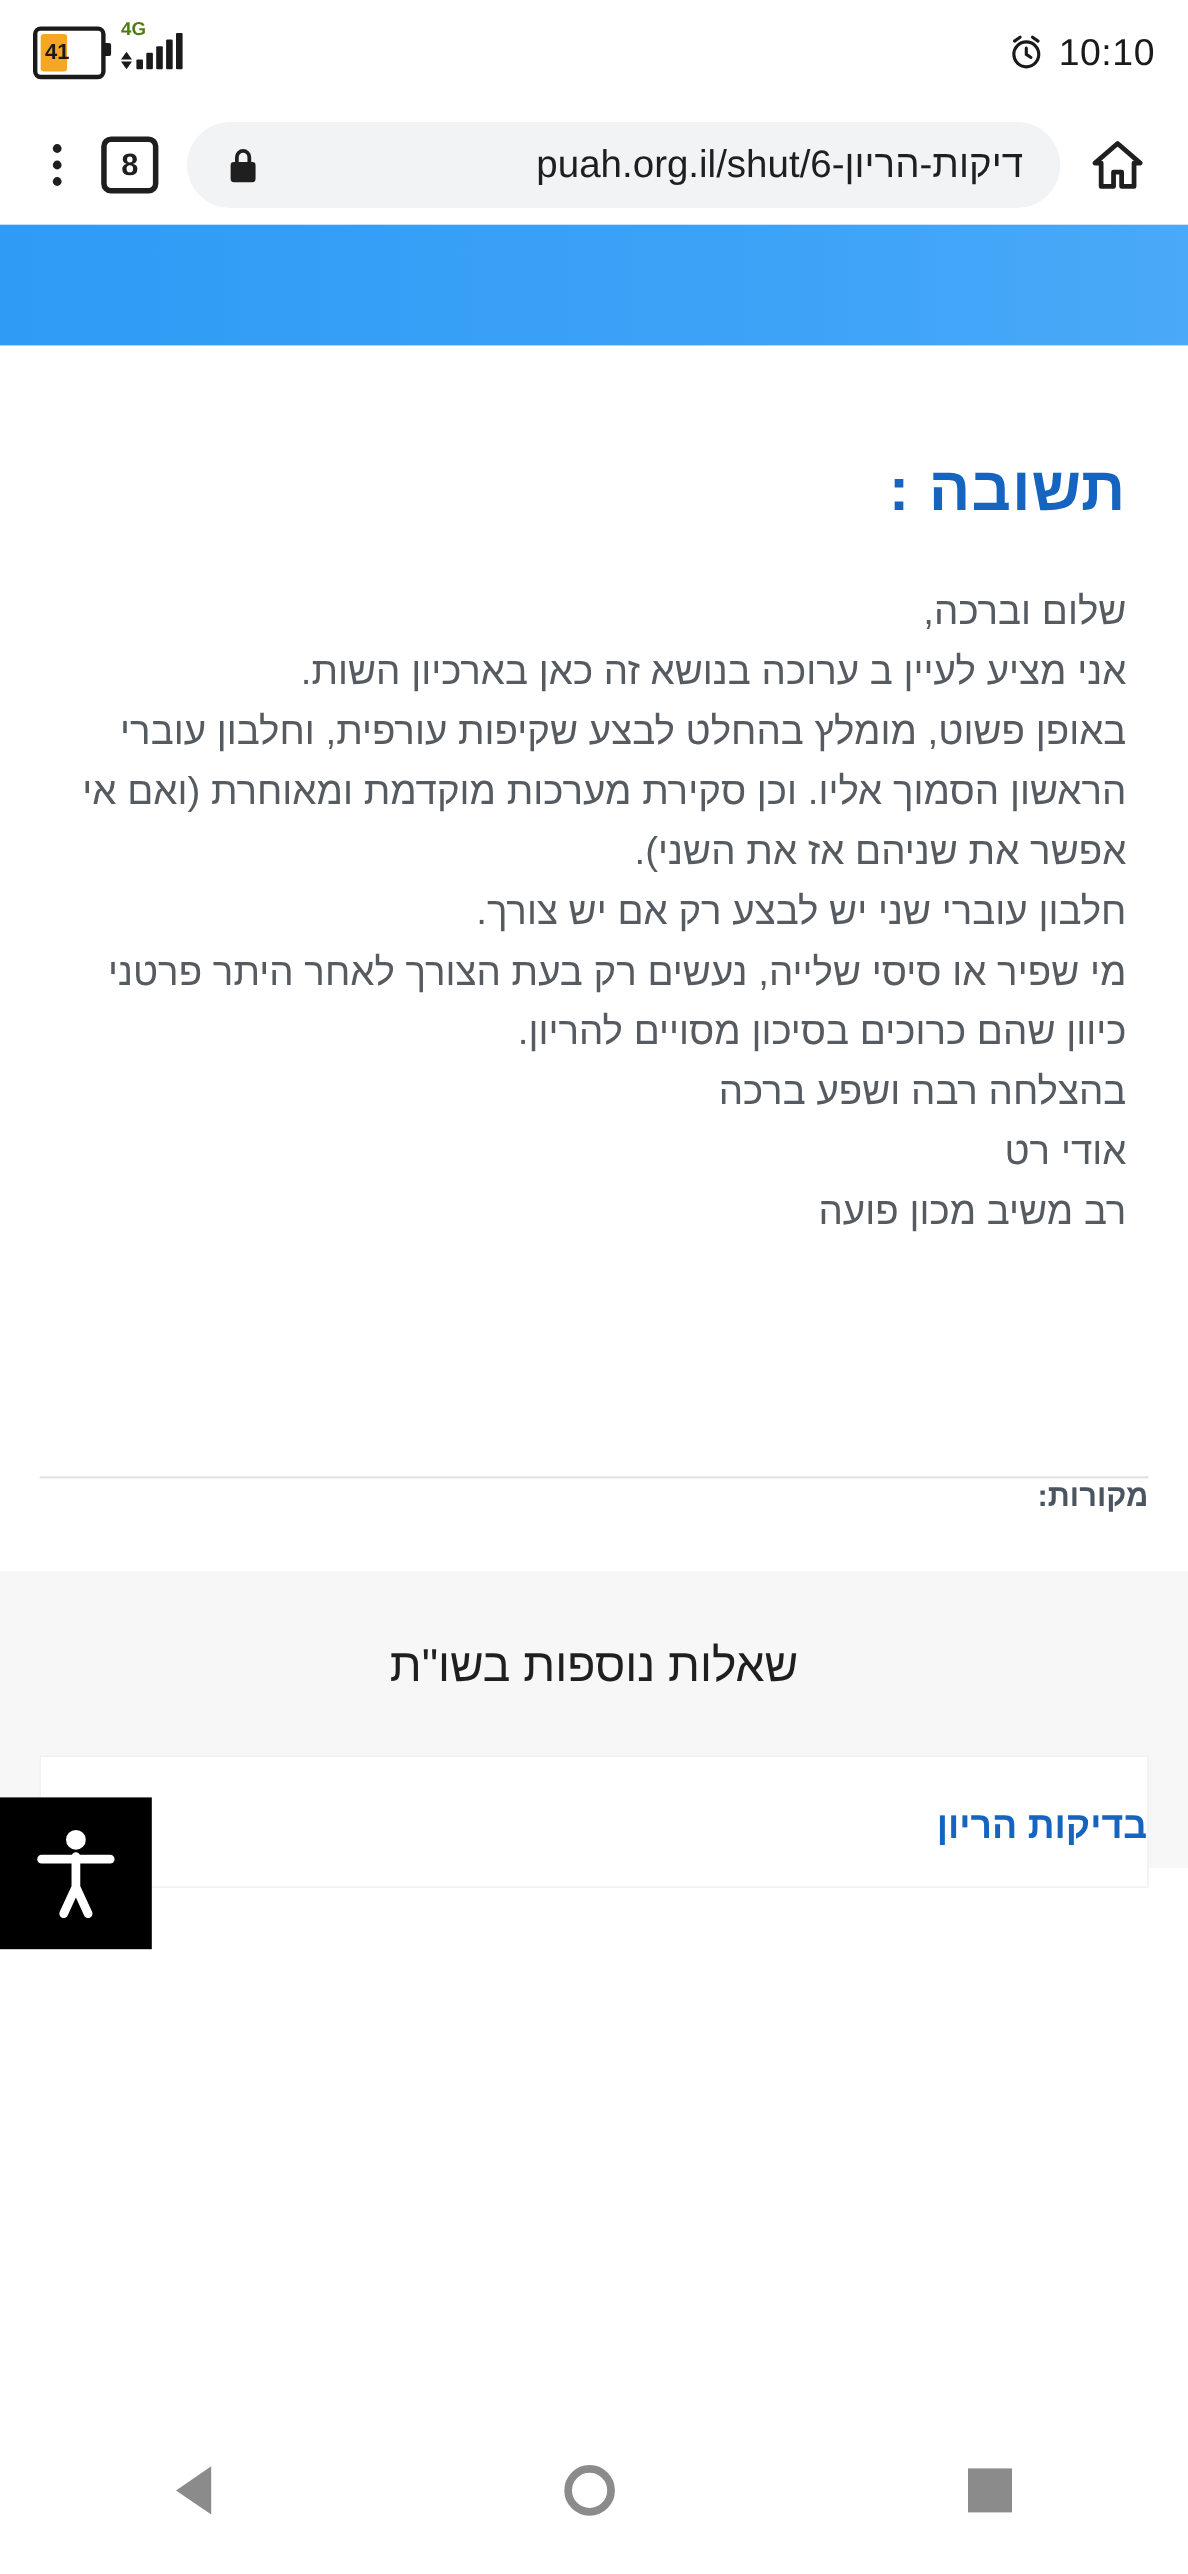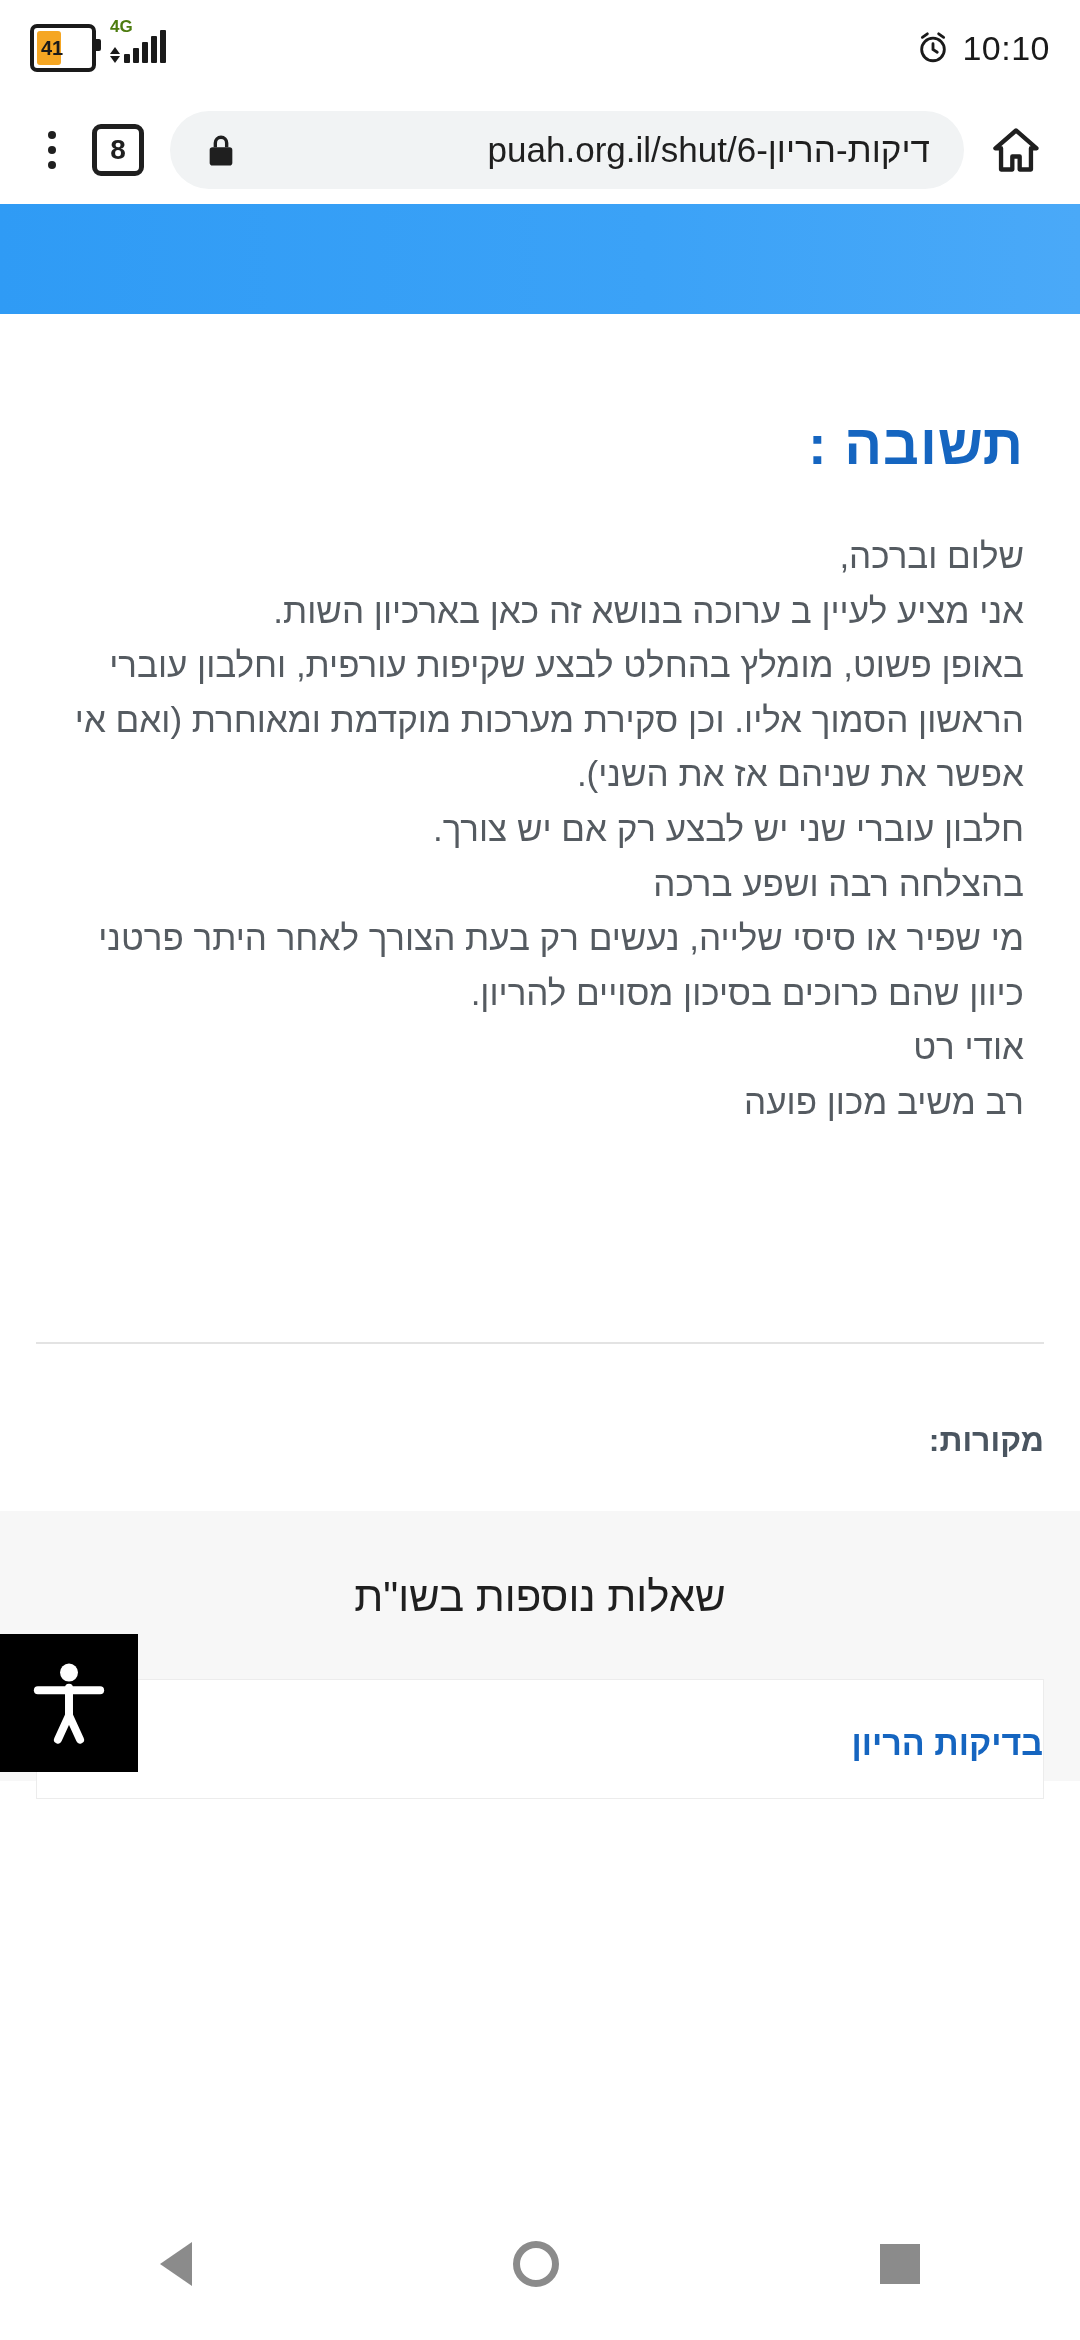--- a/index.html
+++ b/index.html
@@ -157,22 +157,21 @@
   .answer-body p { margin: 0; }
 
   .divider {
     margin: 0 36px;
     border-top: 2px solid #e3e3e3;
   }
   .sources-label {
     direction: rtl;
     text-align: right;
     padding: 0 36px;
-    margin-top: 78px;
-    font-size: 32px;
+    font-size: 28px;
     font-weight: bold;
     color: #4a5560;
   }
   .related-section {
     margin-top: 52px;
     background: #f7f7f7;
     padding: 62px 36px 0 36px;
     direction: rtl;
     height: 270px;
   }
@@ -294,22 +293,22 @@
 
   <div class="blue-band"></div>
 
   <div class="content">
     <h1 class="answer-title">תשובה :</h1>
     <div class="answer-body">
       <p>שלום וברכה,</p>
       <p>אני מציע לעיין ב ערוכה בנושא זה כאן בארכיון השות.</p>
       <p>באופן פשוט, מומלץ בהחלט לבצע שקיפות עורפית, וחלבון עוברי הראשון הסמוך אליו. וכן סקירת מערכות מוקדמת ומאוחרת (ואם אי אפשר את שניהם אז את השני).</p>
       <p>חלבון עוברי שני יש לבצע רק אם יש צורך.</p>
+      <p>מי שפיר או סיסי שלייה, נעשים רק בעת הצורך לאחר היתר פרטני כיוון שהם כרוכים בסיכון מסויים להריון.</p>
       <p>בהצלחה רבה ושפע ברכה</p>
-      <p>מי שפיר או סיסי שלייה, נעשים רק בעת הצורך לאחר היתר פרטני כיוון שהם כרוכים בסיכון מסויים להריון.</p>
       <p>אודי רט</p>
       <p>רב משיב מכון פועה</p>
     </div>
   </div>
 
   <div style="height:212px"></div>
   <div class="divider"></div>
 
   <div class="sources-label">מקורות:</div>
 

